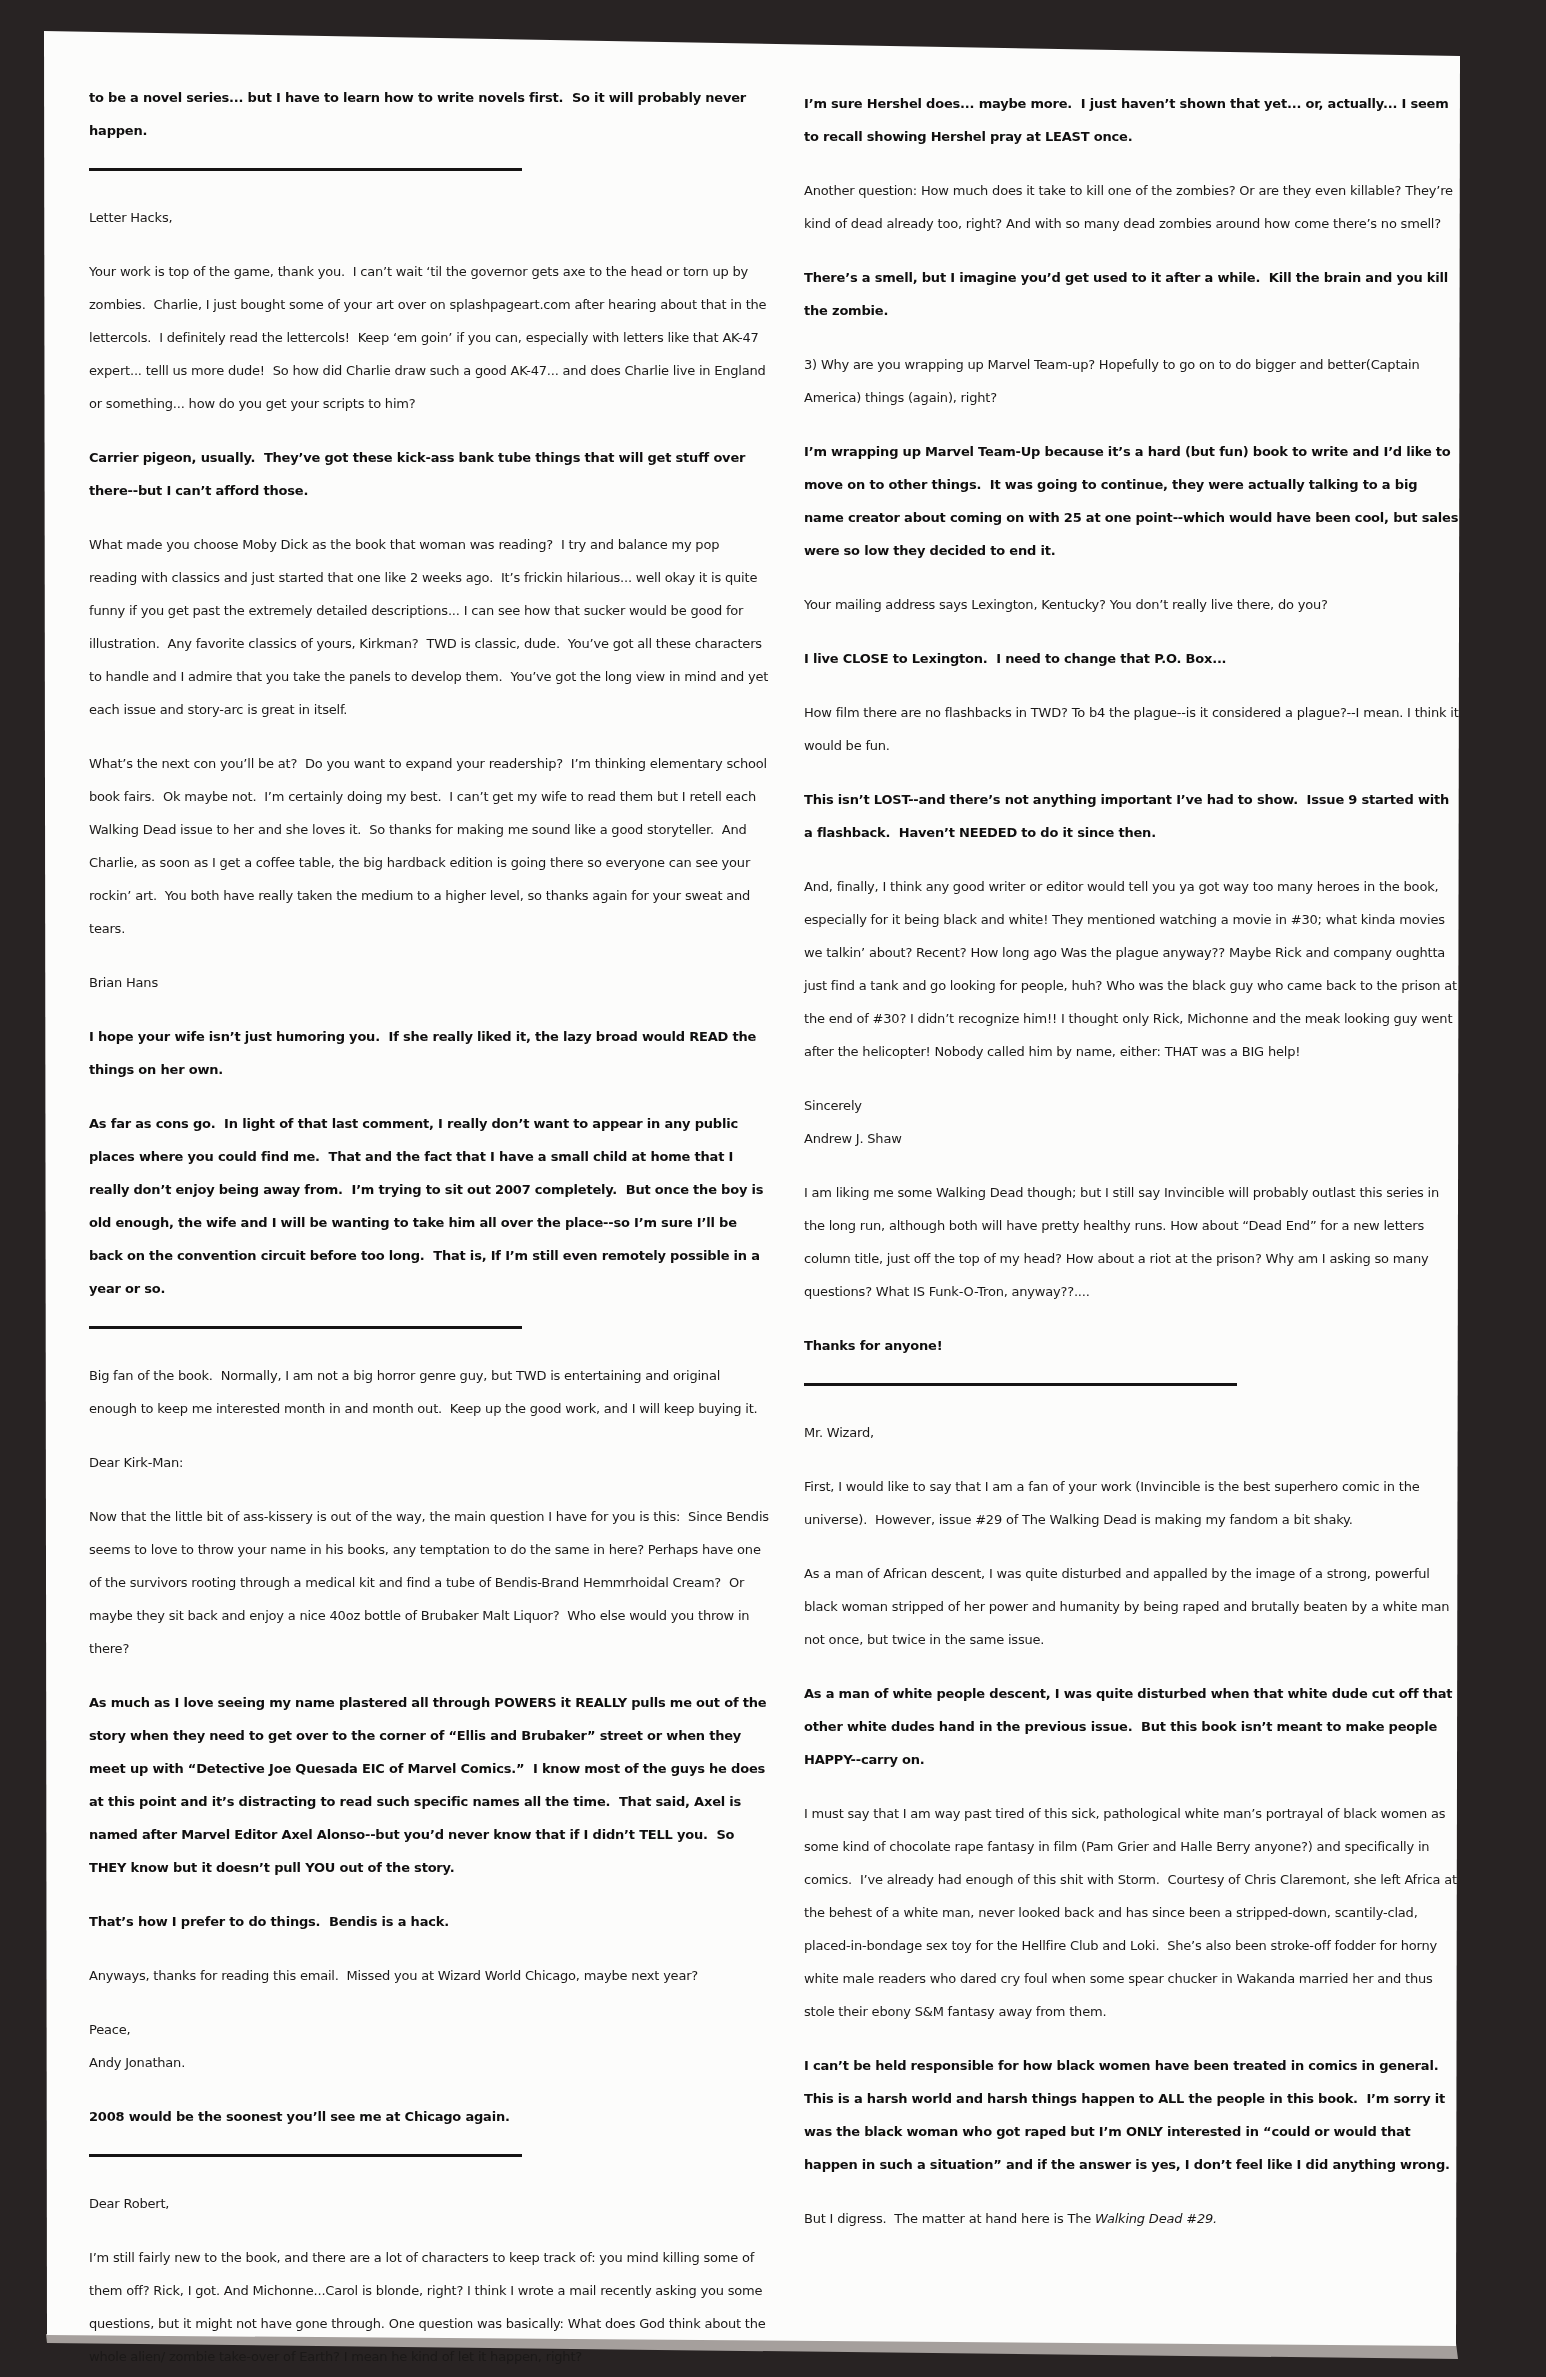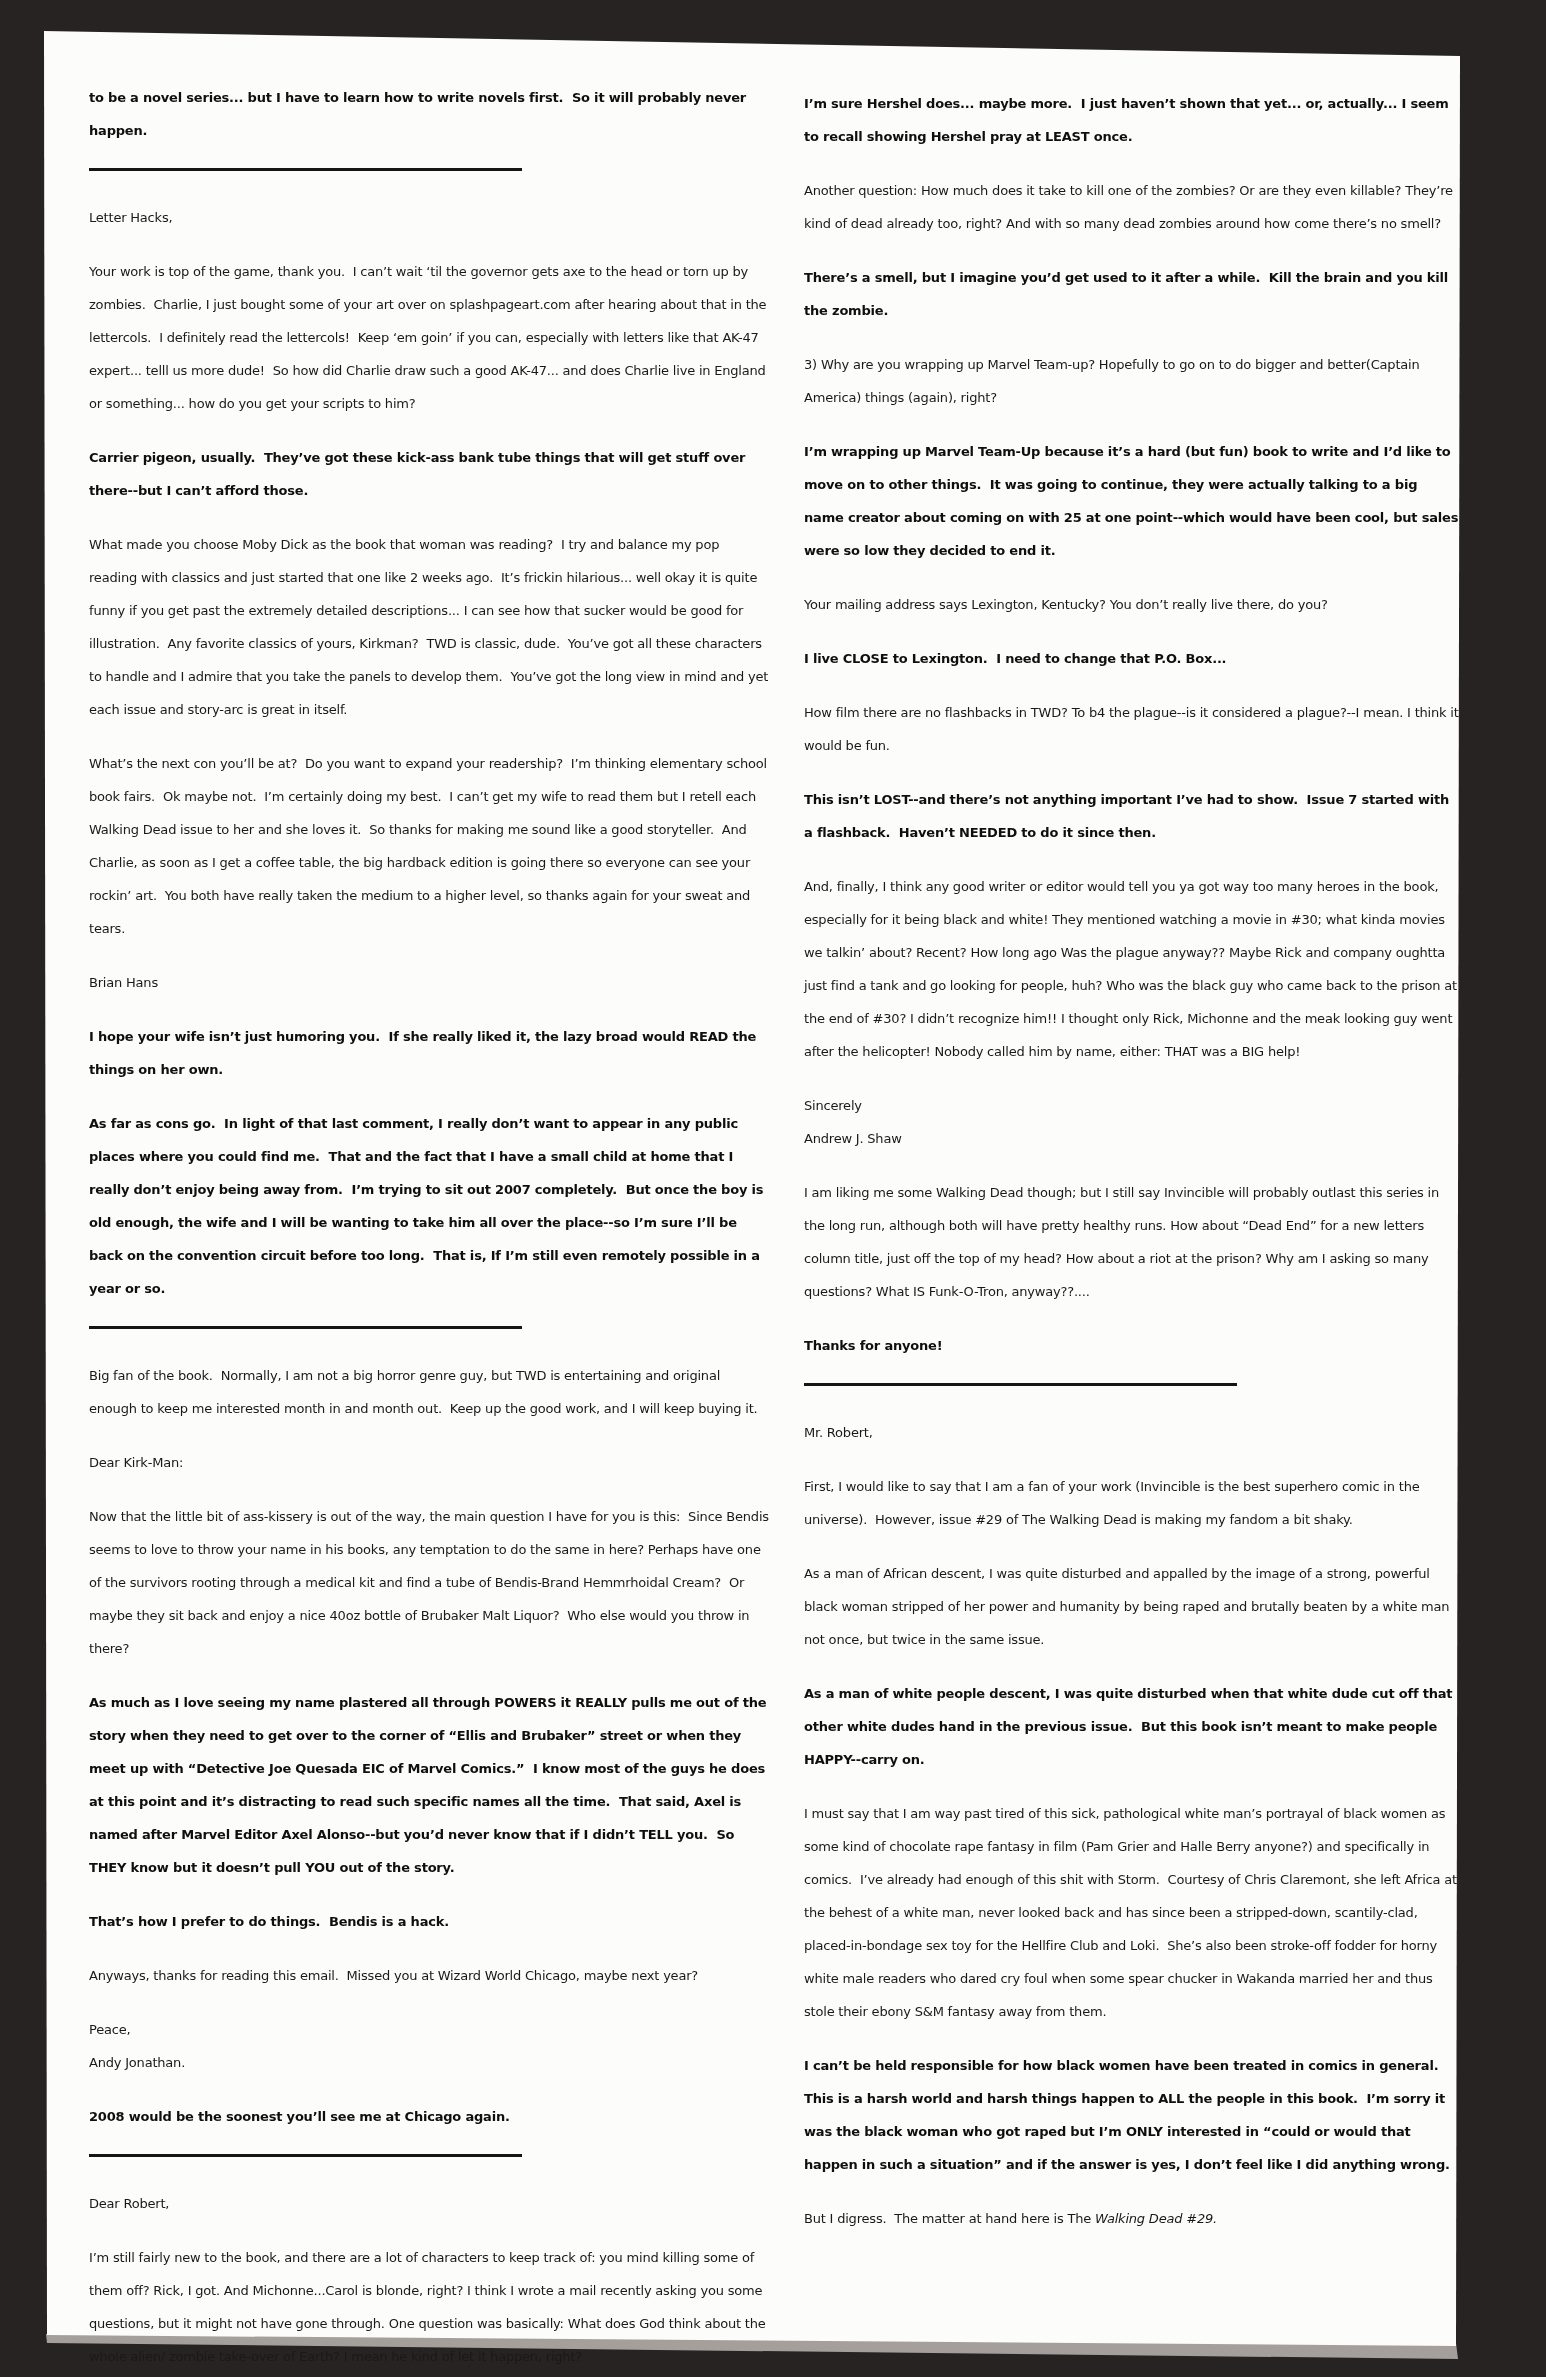--- a/index.html
+++ b/index.html
@@ -62,28 +62,28 @@
     </div>
   <div class="col col-right">
       <p class="answer">I’m sure Hershel does... maybe more.  I just haven’t shown that yet... or, actually... I seem to recall showing Hershel pray at LEAST once.</p>
       <p class="letter">Another question: How much does it take to kill one of the zombies? Or are they even killable? They’re kind of dead already too, right? And with so many dead zombies around how come there’s no smell?</p>
       <p class="answer">There’s a smell, but I imagine you’d get used to it after a while.  Kill the brain and you kill the zombie.</p>
       <p class="letter">3) Why are you wrapping up Marvel Team-up? Hopefully to go on to do bigger and better(Captain America) things (again), right?</p>
       <p class="answer">I’m wrapping up Marvel Team-Up because it’s a hard (but fun) book to write and I’d like to move on to other things.  It was going to continue, they were actually talking to a big name creator about coming on with 25 at one point--which would have been cool, but sales were so low they decided to end it.</p>
       <p class="letter">Your mailing address says Lexington, Kentucky? You don’t really live there, do you?</p>
       <p class="answer">I live CLOSE to Lexington.  I need to change that P.O. Box...</p>
       <p class="letter">How film there are no flashbacks in TWD? To b4 the plague--is it considered a plague?--I mean. I think it would be fun.</p>
-      <p class="answer">This isn’t LOST--and there’s not anything important I’ve had to show.  Issue 7 started with a flashback.  Haven’t NEEDED to do it since then.</p>
+      <p class="answer">This isn’t LOST--and there’s not anything important I’ve had to show.  Issue 9 started with a flashback.  Haven’t NEEDED to do it since then.</p>
       <p class="letter">And, finally, I think any good writer or editor would tell you ya got way too many heroes in the book, especially for it being black and white! They mentioned watching a movie in #30; what kinda movies we talkin’ about? Recent? How long ago Was the plague anyway?? Maybe Rick and company oughtta just find a tank and go looking for people, huh? Who was the black guy who came back to the prison at the end of #30? I didn’t recognize him!! I thought only Rick, Michonne and the meak looking guy went after the helicopter! Nobody called him by name, either: THAT was a BIG help!</p>
       <p class="letter">Sincerely
 Andrew J. Shaw</p>
       <p class="letter">I am liking me some Walking Dead though; but I still say Invincible will probably outlast this series in the long run, although both will have pretty healthy runs. How about “Dead End” for a new letters column title, just off the top of my head? How about a riot at the prison? Why am I asking so many questions? What IS Funk-O-Tron, anyway??....</p>
       <p class="answer">Thanks for anyone!</p>
       <div class="separator"></div>
-      <p class="letter">Mr. Robert,</p>
+      <p class="letter">Mr. Wizard,</p>
       <p class="letter">First, I would like to say that I am a fan of your work (Invincible is the best superhero comic in the universe).  However, issue #29 of The Walking Dead is making my fandom a bit shaky.</p>
       <p class="letter">As a man of African descent, I was quite disturbed and appalled by the image of a strong, powerful black woman stripped of her power and humanity by being raped and brutally beaten by a white man not once, but twice in the same issue.</p>
       <p class="answer">As a man of white people descent, I was quite disturbed when that white dude cut off that other white dudes hand in the previous issue.  But this book isn’t meant to make people HAPPY--carry on.</p>
       <p class="letter">I must say that I am way past tired of this sick, pathological white man’s portrayal of black women as some kind of chocolate rape fantasy in film (Pam Grier and Halle Berry anyone?) and specifically in comics.  I’ve already had enough of this shit with Storm.  Courtesy of Chris Claremont, she left Africa at the behest of a white man, never looked back and has since been a stripped-down, scantily-clad, placed-in-bondage sex toy for the Hellfire Club and Loki.  She’s also been stroke-off fodder for horny white male readers who dared cry foul when some spear chucker in Wakanda married her and thus stole their ebony S&amp;M fantasy away from them.</p>
       <p class="answer">I can’t be held responsible for how black women have been treated in comics in general.  This is a harsh world and harsh things happen to ALL the people in this book.  I’m sorry it was the black woman who got raped but I’m ONLY interested in “could or would that happen in such a situation” and if the answer is yes, I don’t feel like I did anything wrong.</p>
       <p class="letter"><span>But I digress.  The matter at hand here is The </span><span class="italic">Walking Dead #29.</span></p>
     </div>
 </div>
 
 

